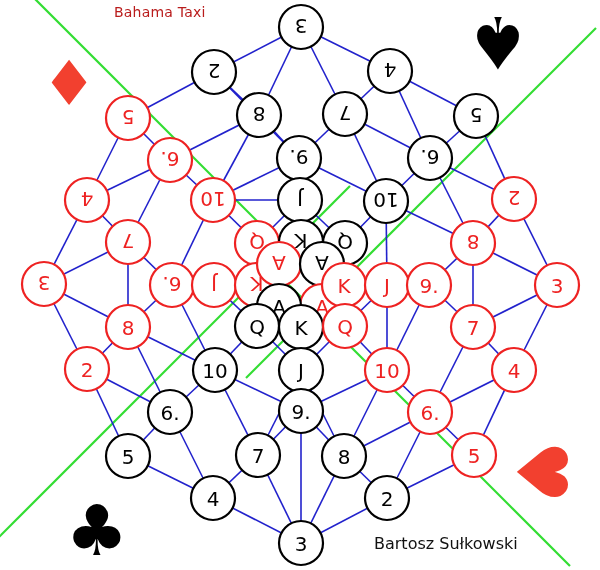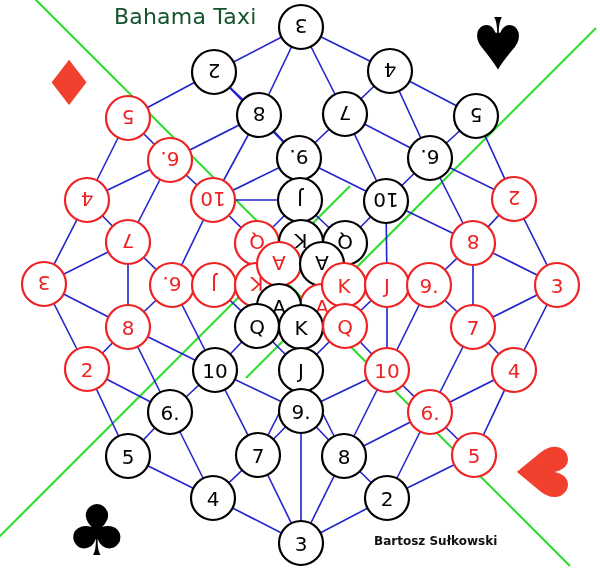--- a/index.html
+++ b/index.html
@@ -19,28 +19,27 @@
   .nodecirc.black{stroke:#000000;}
   .nodelbl{
     font-family:"DejaVu Sans", sans-serif;
     font-size:20px;font-weight:400;
     text-anchor:middle;dominant-baseline:central;
   }
   .nodelbl.red{fill:#ee2222;}
   .nodelbl.black{fill:#000000;}
   .title{
     position:absolute;left:114px;top:4px;
-    font-size:22px;color:#14532d;letter-spacing:.2px;
+    font-size:14px;color:#b91c1c;letter-spacing:.2px;
     white-space:nowrap;
   }
   .credit{
     position:absolute;left:374px;top:533px;
-    font-size:12px;color:#111;line-height:1.35;
+    font-size:16px;color:#111;line-height:1.35;
     white-space:nowrap;
-    font-weight:bold;
   }
   .suit{position:absolute;}
   .suit svg{display:block;}
 </style>
 </head>
 <body>
 
 <div id="stage">
 
   <svg id="board" viewBox="0 0 600 570">

